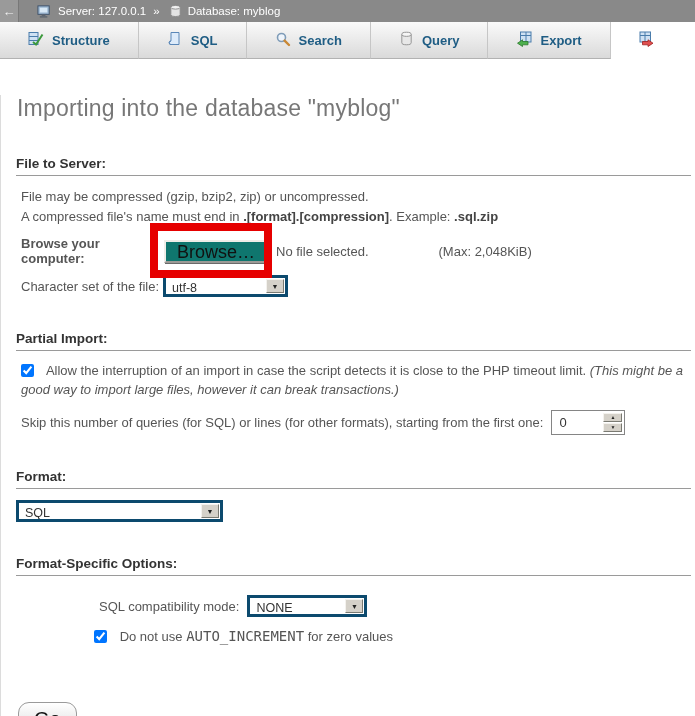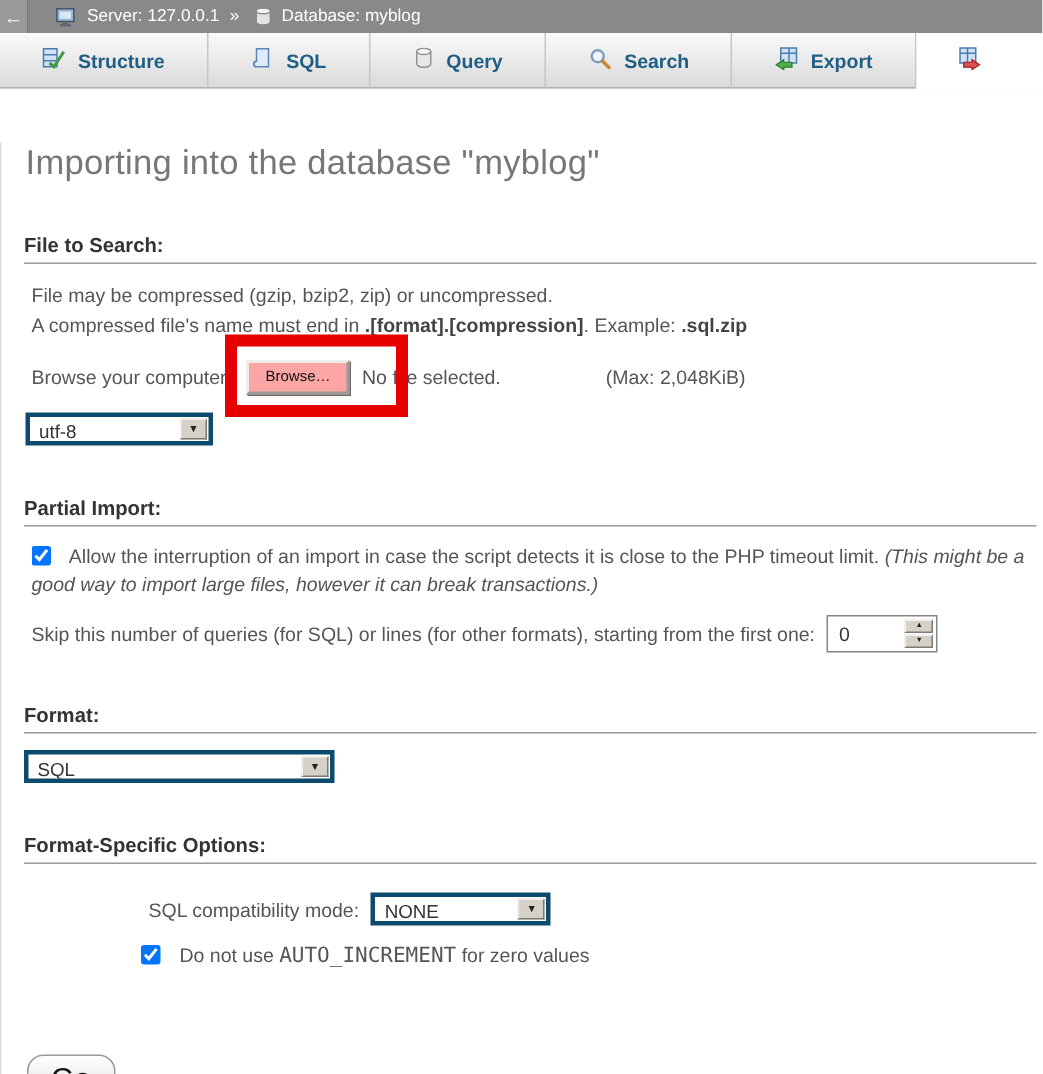--- a/index.html
+++ b/index.html
@@ -27,23 +27,23 @@
   .main { border-left:1px solid #dcdcdc; min-height:657px; background:#fff; position:relative; }
   h1 { margin:36px 0 0 16px; font-size:23px; font-weight:normal; color:#777; letter-spacing:0.2px; }
   h3 { margin:34px 4px 0 15px; padding-bottom:4px; border-bottom:1px solid #9a9a9a;
        font-size:13.5px; font-weight:bold; color:#333; }
   .para { margin:13px 8px 0 20px; line-height:16px; color:#555; }
   .para + .para { margin-top:4px; }
   .bold { font-weight:bold; color:#444; }
 
   .row { display:flex; align-items:center; }
   .browse-row { margin:14px 0 0 16px; height:24px; position:relative; }
-  .browse-label { width:147px; padding-left:4px; }
-  .browse-btn { height:23px; padding:0 11px; background:#fca5a5; border:2px outset #efede8;
-                box-shadow:1px 1px 0 #6a6a6a; font-size:10px; color:#111; font-family:inherit; cursor:pointer; }
+  .browse-label { width:147px; padding-left:4px;font-weight:bold; }
+  .browse-btn { height:23px; padding:0 11px; background:#0f766e; border:2px outset #efede8;
+                box-shadow:1px 1px 0 #6a6a6a; font-size:18px; color:#111; font-family:inherit; cursor:pointer; }
   .no-file { margin-left:8px;text-align:right; }
   .max-size { margin-left:70px; }
   .red-annotation { position:absolute; left:133px; top:-16px; width:122px; height:55px;
                     border:8px solid #e60000; z-index:5; pointer-events:none; }
 
   .charset-row { margin:12px 0 0 16px; }
   .charset-label { width:146px; padding-left:4px; }
 
   
   .win-select { display:inline-flex; align-items:stretch; height:22px; border:3px solid #0c4a6e; background:#fff; cursor:pointer; }
@@ -115,35 +115,35 @@
     <span>
       <svg width="16" height="16" viewBox="0 0 16 16">
         <path d="M4 1.5 h8 v12 h-8 a1.8 1.8 0 0 1 0 -3.6 v-8.4 z" fill="#ddebfa" stroke="#5a87b8"></path>
         <path d="M4 10 a1.8 1.8 0 0 0 0 3.6" fill="none" stroke="#5a87b8"></path>
       </svg>
     </span>
     <span>SQL</span>
   </div>
   <div class="tab">
     <span>
+      <svg width="16" height="16" viewBox="0 0 16 16">
+        <circle cx="6.5" cy="6.5" r="4" fill="#eef4fb" stroke="#7f9cb8" stroke-width="1.6"></circle>
+        <line x1="9.6" y1="9.6" x2="14" y2="14" stroke="#c98836" stroke-width="2.4" stroke-linecap="round"></line>
+      </svg>
+    </span>
+    <span>Search</span>
+  </div>
+  <div class="tab">
+    <span>
       <svg width="15" height="15" viewBox="0 0 16 16">
         <path d="M3 3.5 v9 a5 2.2 0 0 0 10 0 v-9" fill="#e8e8e8" stroke="#909090"></path>
         <ellipse cx="8" cy="3.5" rx="5" ry="2.2" fill="#f6f6f6" stroke="#909090"></ellipse>
       </svg>
     </span>
     <span>Query</span>
-  </div>
-  <div class="tab">
-    <span>
-      <svg width="16" height="16" viewBox="0 0 16 16">
-        <circle cx="6.5" cy="6.5" r="4" fill="#eef4fb" stroke="#7f9cb8" stroke-width="1.6"></circle>
-        <line x1="9.6" y1="9.6" x2="14" y2="14" stroke="#c98836" stroke-width="2.4" stroke-linecap="round"></line>
-      </svg>
-    </span>
-    <span>Search</span>
   </div>
   <div class="tab">
     <span>
       <svg width="16" height="16" viewBox="0 0 16 16">
         <rect x="4.5" y="1" width="10.5" height="10" fill="#cfe1f3" stroke="#4a7cab"></rect>
         <line x1="4.5" y1="4.5" x2="15" y2="4.5" stroke="#4a7cab"></line>
         <line x1="10" y1="1" x2="10" y2="11" stroke="#4a7cab"></line>
         <path d="M12 10.5 H6.5 V8.8 L1.5 12.2 6.5 15.5 V13.8 H12 Z" fill="#4db04d" stroke="#2c7a2c" stroke-width="0.8"></path>
       </svg>
     </span>
@@ -169,33 +169,34 @@
     <span>More</span>
   </div>
   <div class="tab-filler"></div>
 </div>
 
 <div class="main">
 
   <h1>Importing into the database "myblog"</h1>
 
   
-  <h3>File to Search:</h3>
+  <h3>File to Server:</h3>
   <p class="para">File may be compressed (gzip, bzip2, zip) or uncompressed.</p>
   <p class="para"><span>A compressed file's name must end in </span><span class="bold">.[format].[compression]</span><span>. Example: </span><span class="bold">.sql.zip</span></p>
 
   <div class="row browse-row">
     <span class="browse-label">Browse your computer:</span>
     <button class="browse-btn">Browse…</button>
     <span class="no-file">No file selected.</span>
     <span class="max-size">(Max: 2,048KiB)</span>
     <div class="red-annotation"></div>
   </div>
 
   <div class="row charset-row">
+    <span class="charset-label">Character set of the file:</span>
     <div class="win-select" style="width:125px">
       <span class="ws-text">utf-8</span>
       <span class="ws-btn">
           <span>▼</span>
         </span>
     </div>
   </div>
 
   
   <h3>Partial Import:</h3>

